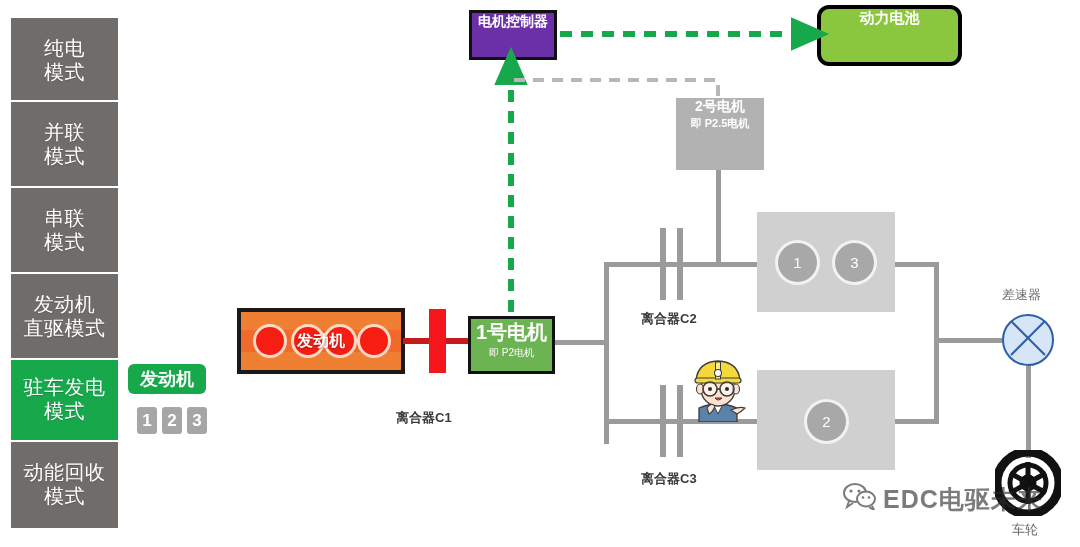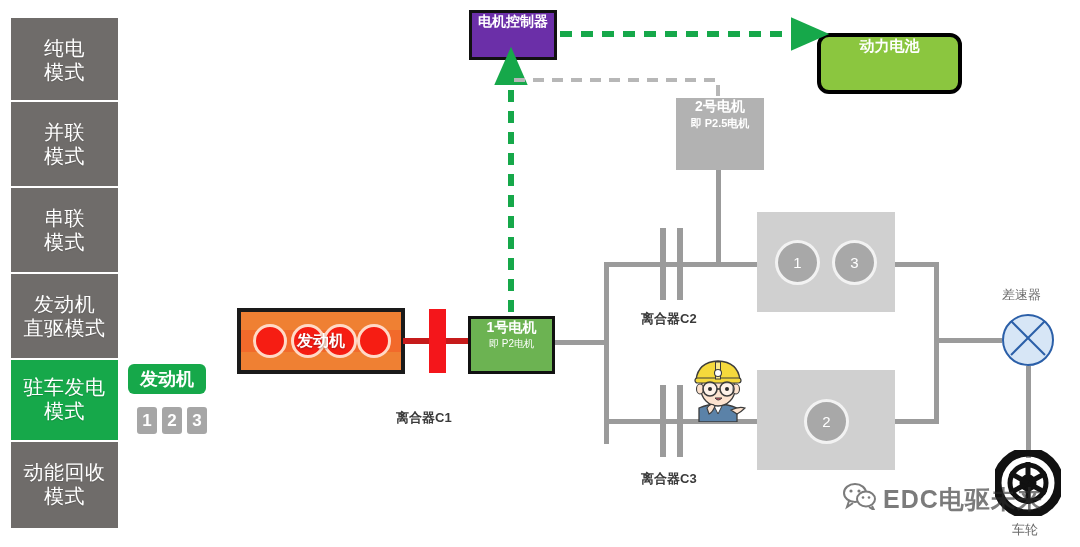--- a/index.html
+++ b/index.html
@@ -79,21 +79,21 @@
     background: #b2b2b2;
     color: #ffffff;
   }
   .blk-motor2 .l1 { font-size: 14px; font-weight: 700; }
   .blk-motor2 .l2 { font-size: 11px; font-weight: 700; }
   .blk-motor1 {
     background: #6cb352;
     border: 3px solid #111111;
     color: #ffffff;
   }
-  .blk-motor1 .l1 { font-size: 14px; font-weight: 700; }
+  .blk-motor1 .l1 { font-size: 20px; font-weight: 700; }
   .blk-motor1 .l2 { font-size: 10px; font-weight: 400; }
 
   
   .engine {
     position: absolute;
     background: #ef8033;
     border: 4px solid #1a1a1a;
     box-sizing: border-box;
   }
   .engine-stripe {
@@ -298,21 +298,21 @@
 
   <div class="blk blk-motor2" style="left:676px;top:98px;width:88px;height:72px;">
     <div class="l1">2号电机</div>
     <div class="l2">即 P2.5电机</div>
   </div>
 
   <div class="blk blk-ctrl" style="left:469px;top:10px;width:88px;height:50px;">
     <div>电机控制器</div>
   </div>
 
-  <div class="blk blk-batt" style="left:817px;top:5px;width:145px;height:61px;margin-top:28px;">
+  <div class="blk blk-batt" style="left:817px;top:5px;width:145px;height:61px;">
     <div>动力电池</div>
   </div>
 
   <div class="caption light" style="left:1002px;top:286px;">差速器</div>
   <div class="diff" style="left:1002px;top:314px;"></div>
 
   <div class="wheel" style="left:995px;top:450px;">
     <svg viewBox="0 0 66 66" width="66" height="66">
       <circle cx="33" cy="33" r="31" fill="none" stroke="#111" stroke-width="9"></circle>
       <circle cx="33" cy="33" r="18" fill="none" stroke="#111" stroke-width="5"></circle>

